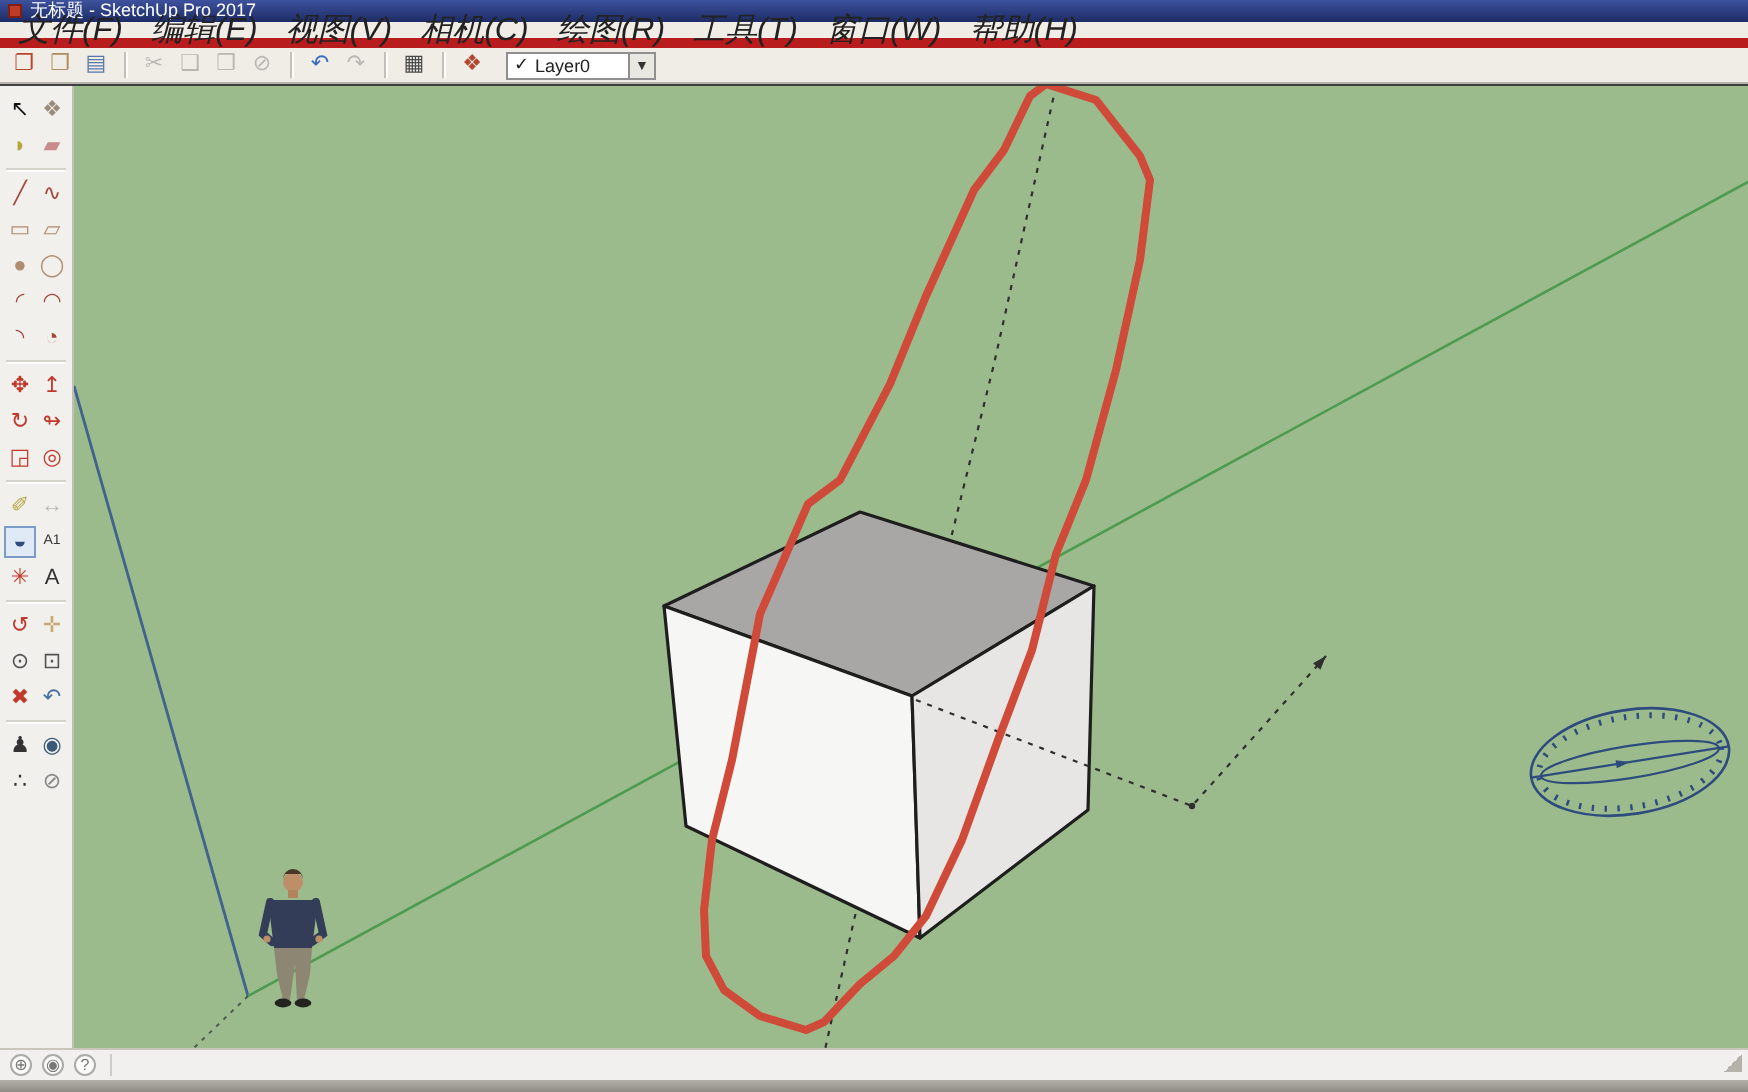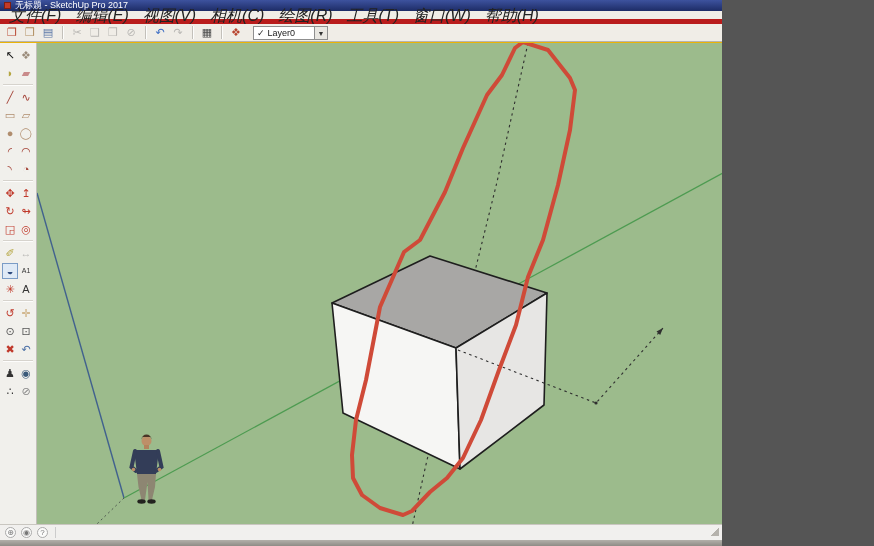--- a/index.html
+++ b/index.html
@@ -1,17 +1,17 @@
 <!DOCTYPE html>
 <html><head>
 <meta charset="utf-8">
 <style>
   html,body{margin:0;padding:0;background:#555;}
   *{box-sizing:border-box;font-family:"Liberation Sans","DejaVu Sans",sans-serif;}
-  .window{position:relative;width:722px;height:546px;background:#eab308;overflow:hidden;}
+  .window{position:relative;width:874px;height:546px;background:#404040;overflow:hidden;}
 
   
   .titlebar{height:11px;background:linear-gradient(#3d529e,#1d2c66);display:flex;align-items:center;gap:4px;padding:0 4px;}
   .titlebar .logo{width:7px;height:7px;background:#c23a28;border:1px solid #7e1f12;flex:0 0 auto;}
   .titlebar .title{color:#fff;font-size:9px;line-height:11px;white-space:nowrap;}
 
   
   .menubar{height:13px;background:#f0ede7;display:flex;align-items:center;font-size:16px;color:#222;border-bottom:5px solid #b91c1c;padding-left:2px;font-style:italic;}
   .menu-item{padding:0 7px;line-height:13px;cursor:default;}
 

